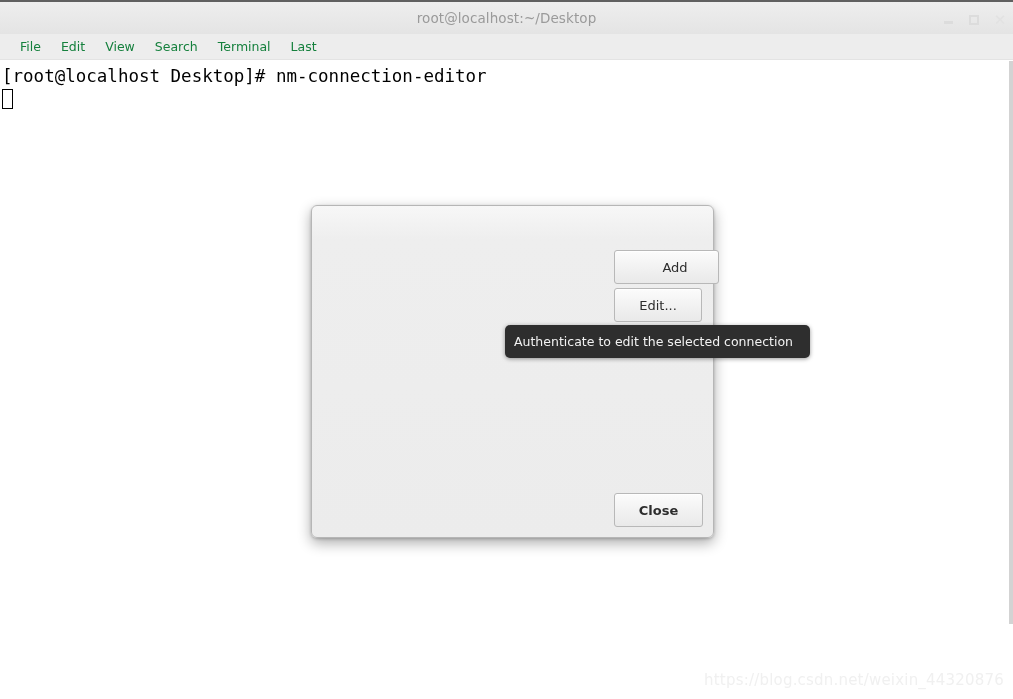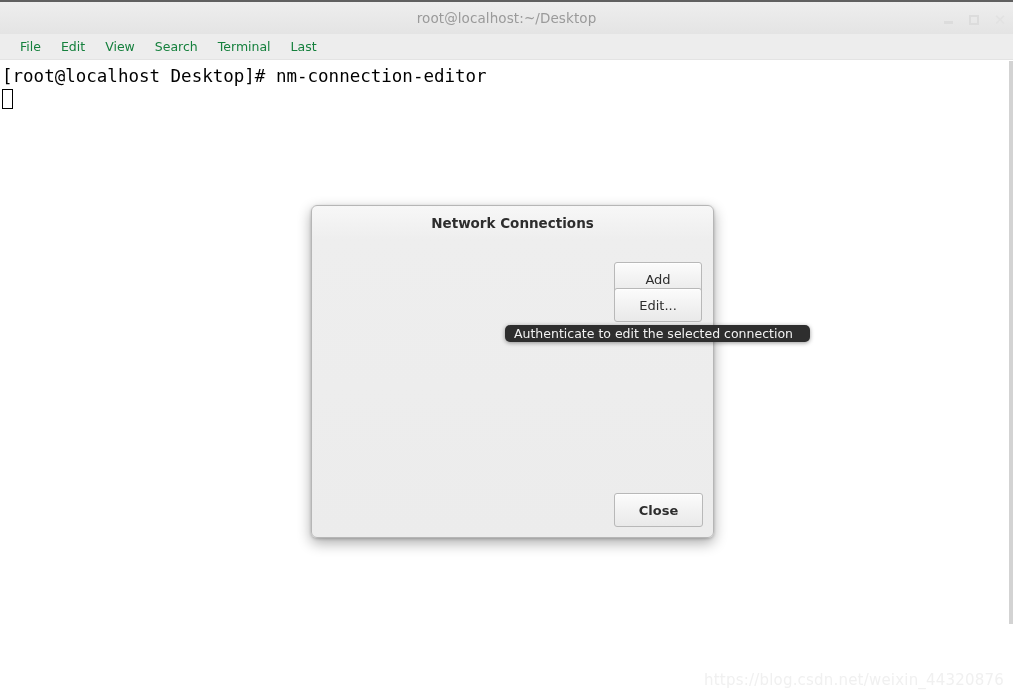--- a/index.html
+++ b/index.html
@@ -277,23 +277,24 @@
     align-items: center;
     justify-content: center;
     font-family: "DejaVu Sans", sans-serif;
     cursor: default;
     box-shadow: 0 1px 0 rgba(255,255,255,0.8) inset;
   }
 
   #btn-add {
     position: absolute;
     left: 614px;
-    top: 262px;
+    top: 250px;
     width: 86px;
     height: 32px;
+    padding-left: 17px;
   }
   #btn-edit {
     position: absolute;
     left: 614px;
     top: 288px;
     width: 86px;
     height: 32px;
   }
   #btn-close {
     position: absolute;
@@ -303,21 +304,21 @@
     height: 32px;
     font-weight: bold;
   }
 
   
   #tooltip {
     position: absolute;
     left: 505px;
     top: 325px;
     width: 305px;
-    height: 17px;
+    height: 33px;
     background: #2e2e2e;
     border-radius: 5px;
     display: flex;
     align-items: center;
     padding-left: 9px;
     box-sizing: border-box;
     box-shadow: 0 1px 4px rgba(0,0,0,0.4);
   }
   #tooltip-text {
     font-size: 12.5px;
@@ -369,21 +370,20 @@
 
     <div id="terminal-body">
       <div id="term-line">[root@localhost Desktop]# nm-connection-editor</div>
       <div id="term-cursor"></div>
     </div>
 
     <div id="term-scrollbar"></div>
   </div>
 
   <div id="dialog">
-    <div id="dialog-title">Network Connections</div>
 
   </div>
 
   <div class="btn" id="btn-add">Add</div>
   <div class="btn" id="btn-edit">Edit...</div>
   <div class="btn" id="btn-close">Close</div>
 
   <div id="tooltip">
     <span id="tooltip-text">Authenticate to edit the selected connection</span>
   </div>

